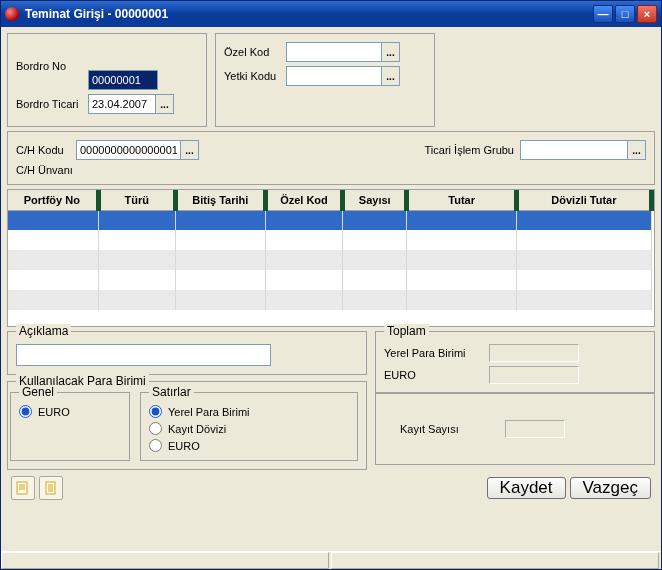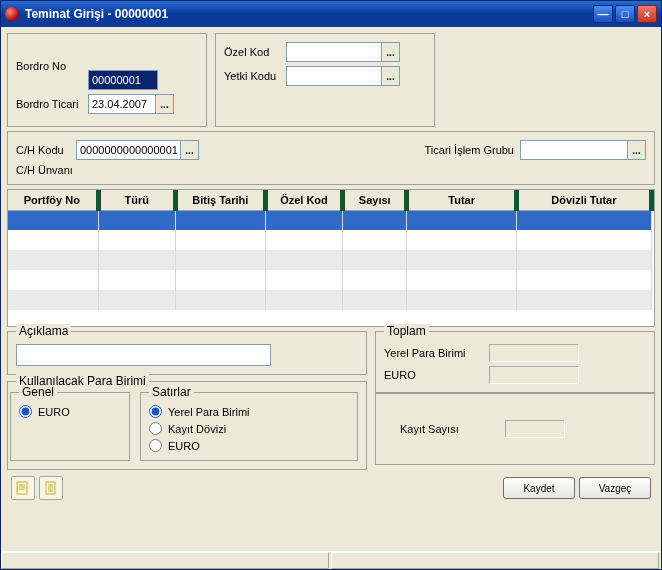--- a/index.html
+++ b/index.html
@@ -146,21 +146,21 @@
     border-radius: 2px;
     cursor: pointer;
     display: flex; align-items:center; justify-content:center;
   }
   .spacer { flex: 1; }
   button.push {
     min-width: 72px; height: 22px;
     border: 1px solid #707070;
     background: linear-gradient(to bottom,#fdfdfd,#e6e6e0);
     border-radius: 3px;
-    font-family: inherit; font-size: 10px;
+    font-family: inherit; font-size: 17px;
     padding: 0 12px;
     cursor: pointer;
     text-decoration-color: transparent;
   }
   button.push span::first-letter { text-decoration: underline; }
   .statusbar {
     height: 18px;
     display: flex;
     border-top: 1px solid #fff;
   }

